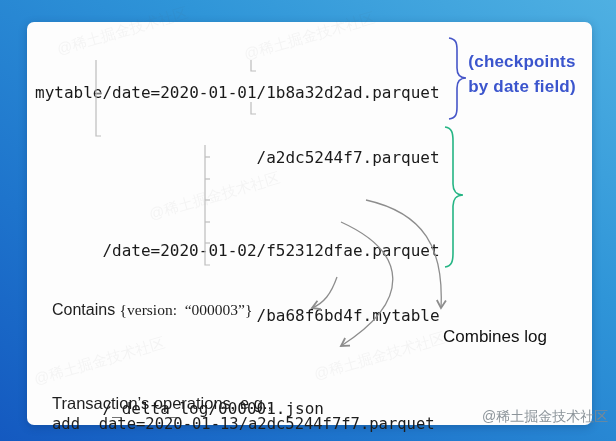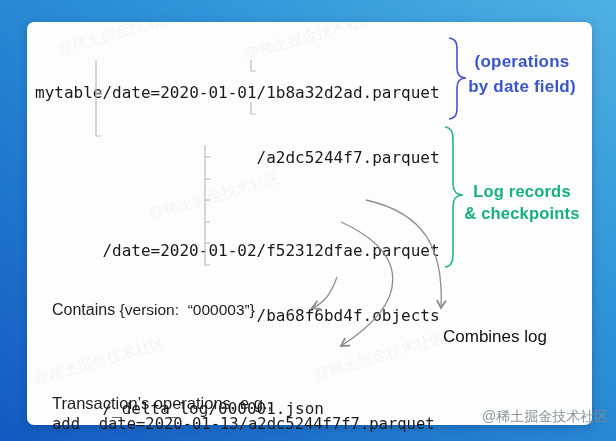--- a/index.html
+++ b/index.html
@@ -24,21 +24,21 @@
   .i7{padding-left:7ch;margin-top:29px;} .i18{padding-left:18ch;} .i23{padding-left:23ch;text-align:center;}
   
   .overlay{position:absolute; left:0; top:0; width:616px; height:441px; pointer-events:none;}
   
   .side-label{position:absolute; text-align:center; font-weight:bold; letter-spacing:.2px;}
   .lbl-data{left:455px; top:49px; width:134px; font-size:17px; line-height:25px; color:#3b55cd;}
   .lbl-log{left:455px; top:180px; width:134px; font-size:16.5px; line-height:22px; color:#14b17e;}
   
   .note{position:absolute; color:#1e1e1e;}
   .contains{left:52px; top:301px; font-size:16px;}
-  .mono{font-family:Liberation Sans, sans-serif; white-space:pre; font-size:15.5px;}
+  .mono{font-family:Liberation Serif, serif; white-space:pre; font-size:15.5px;}
   .trans-title{left:52px; top:350px; font-size:16.5px;margin-top:44px;}
   .trans-code{left:52px; top:371px; font-family:"DejaVu Sans Mono", monospace;
               font-size:15.5px; line-height:21.5px; white-space:pre;}
   .combines{left:443px; top:326px; font-size:17px; line-height:21.5px; color:#111;}
   
   .watermark{
     position:absolute; left:482px; top:408px; font-size:14px;
     color:rgba(128,136,143,.9); white-space:nowrap;
   }
   .ghost{
@@ -57,21 +57,21 @@
     <div class="ghost" style="left:215px; top:5px;">@稀土掘金技术社区</div>
     <div class="ghost" style="left:120px; top:165px;">@稀土掘金技术社区</div>
     <div class="ghost" style="left:5px; top:330px;">@稀土掘金技术社区</div>
     <div class="ghost" style="left:285px; top:325px;">@稀土掘金技术社区</div>
   </div>
 
   <div class="tree">
     <div class="tl"><span>mytable/date=2020-01-01/1b8a32d2ad.parquet</span></div>
     <div class="tl i23"><span>/a2dc5244f7.parquet</span></div>
     <div class="tl i7"><span>/date=2020-01-02/f52312dfae.parquet</span></div>
-    <div class="tl i23"><span>/ba68f6bd4f.objects</span></div>
+    <div class="tl i23"><span>/ba68f6bd4f.mytable</span></div>
     <div class="tl i7"><span>/_delta_log/000001.json</span></div>
     <div class="tl i18"><span>/000002.json</span></div>
     
     
     
     
     
   </div>
 
   <svg class="overlay" viewBox="0 0 616 441" xmlns="http://www.w3.org/2000/svg">
@@ -98,26 +98,22 @@
     <path d="M445,127 C452,128 453,133 453,141 L453,184 C453,190 456,195 463,195 C456,195 453,200 453,206 L453,253 C453,261 452,266 445,267" fill="none" stroke="#25b584" stroke-width="1.6"></path>
 
     <g stroke="#8d8d8d" stroke-width="1.3" fill="none">
       <path d="M366,200 C424,213 444,248 441,308" marker-end="url(#arrow)"></path>
       <path d="M341,222 C407,252 413,300 341,346" marker-end="url(#arrow)"></path>
       <path d="M337,277 C331,294 324,303 312,308" marker-end="url(#arrow)"></path>
     </g>
   </svg>
 
   <div class="side-label lbl-data">
-    <div>(operations</div>
+    <div>(checkpoints</div>
     <div>by date field)</div>
-  </div>
-  <div class="side-label lbl-log">
-    <div>Log records</div>
-    <div>&amp; checkpoints</div>
   </div>
 
   <div class="note contains"><span>Contains </span><span class="mono">{version:  “000003”}</span></div>
 
   <div class="note trans-title">Transaction’s operations, e.g.,</div>
   <div class="note trans-code">
     <div>add  date=2020-01-13/a2dc5244f7f7.parquet</div>
     
   </div>
 

